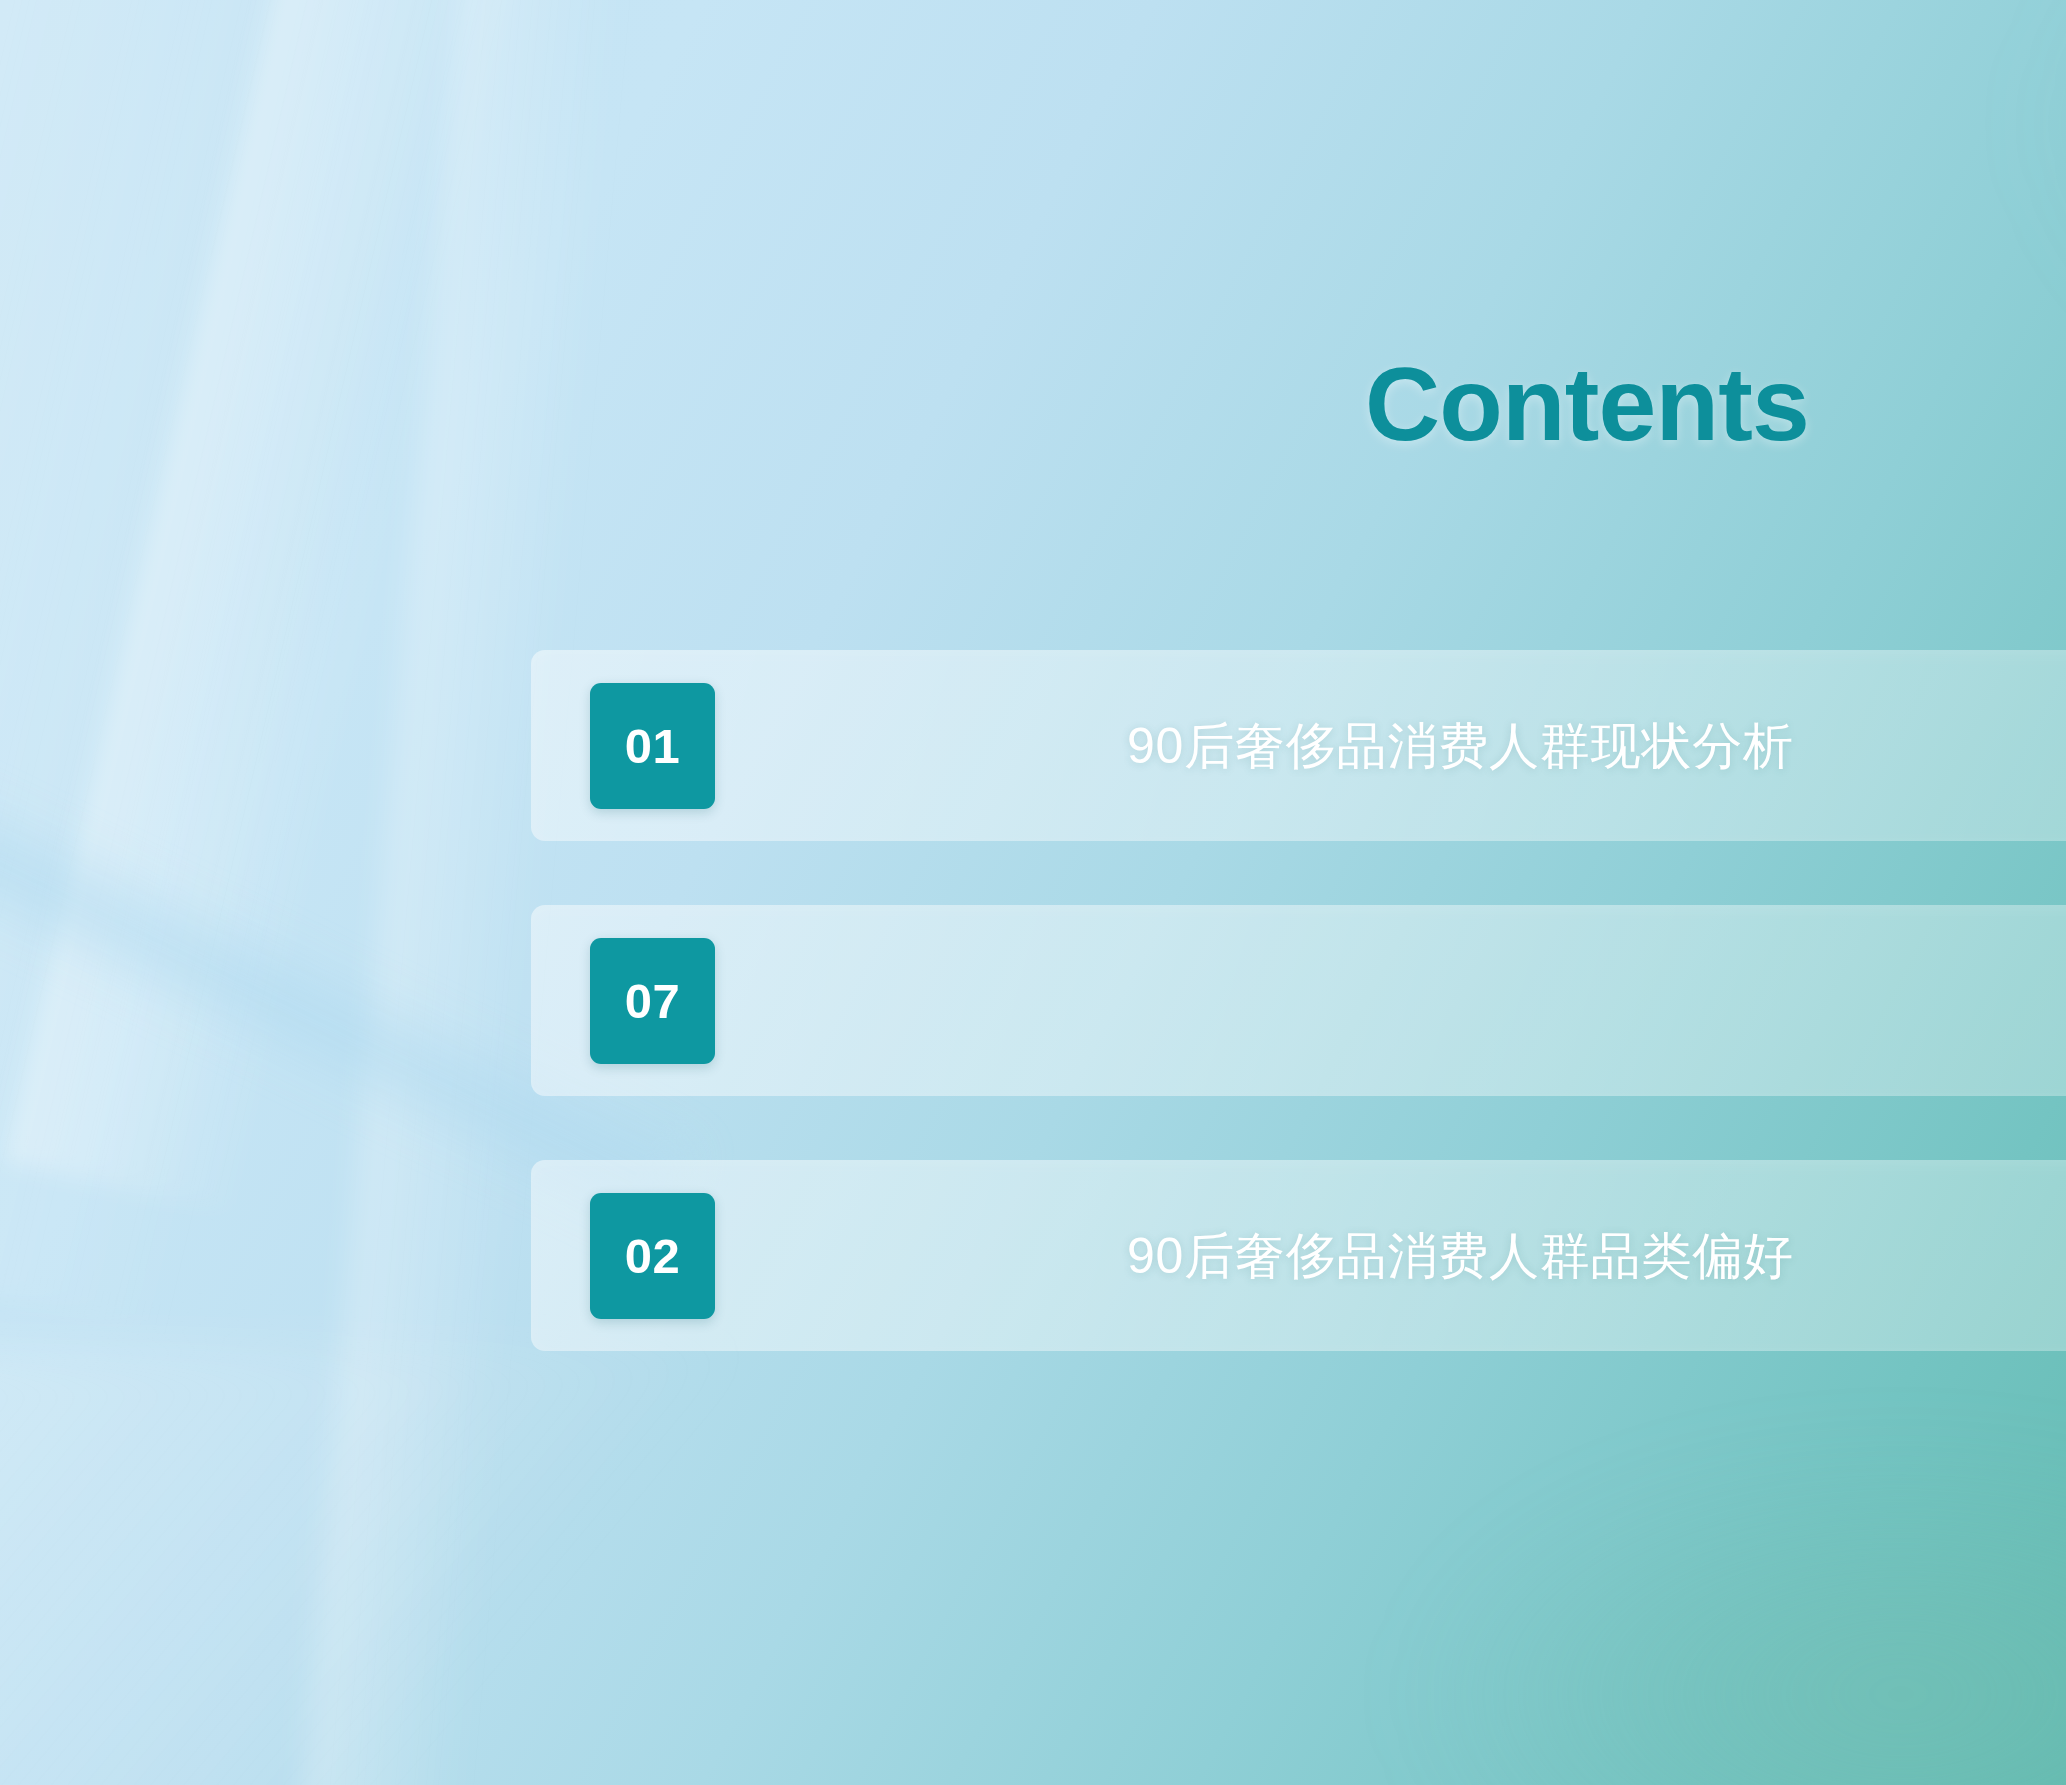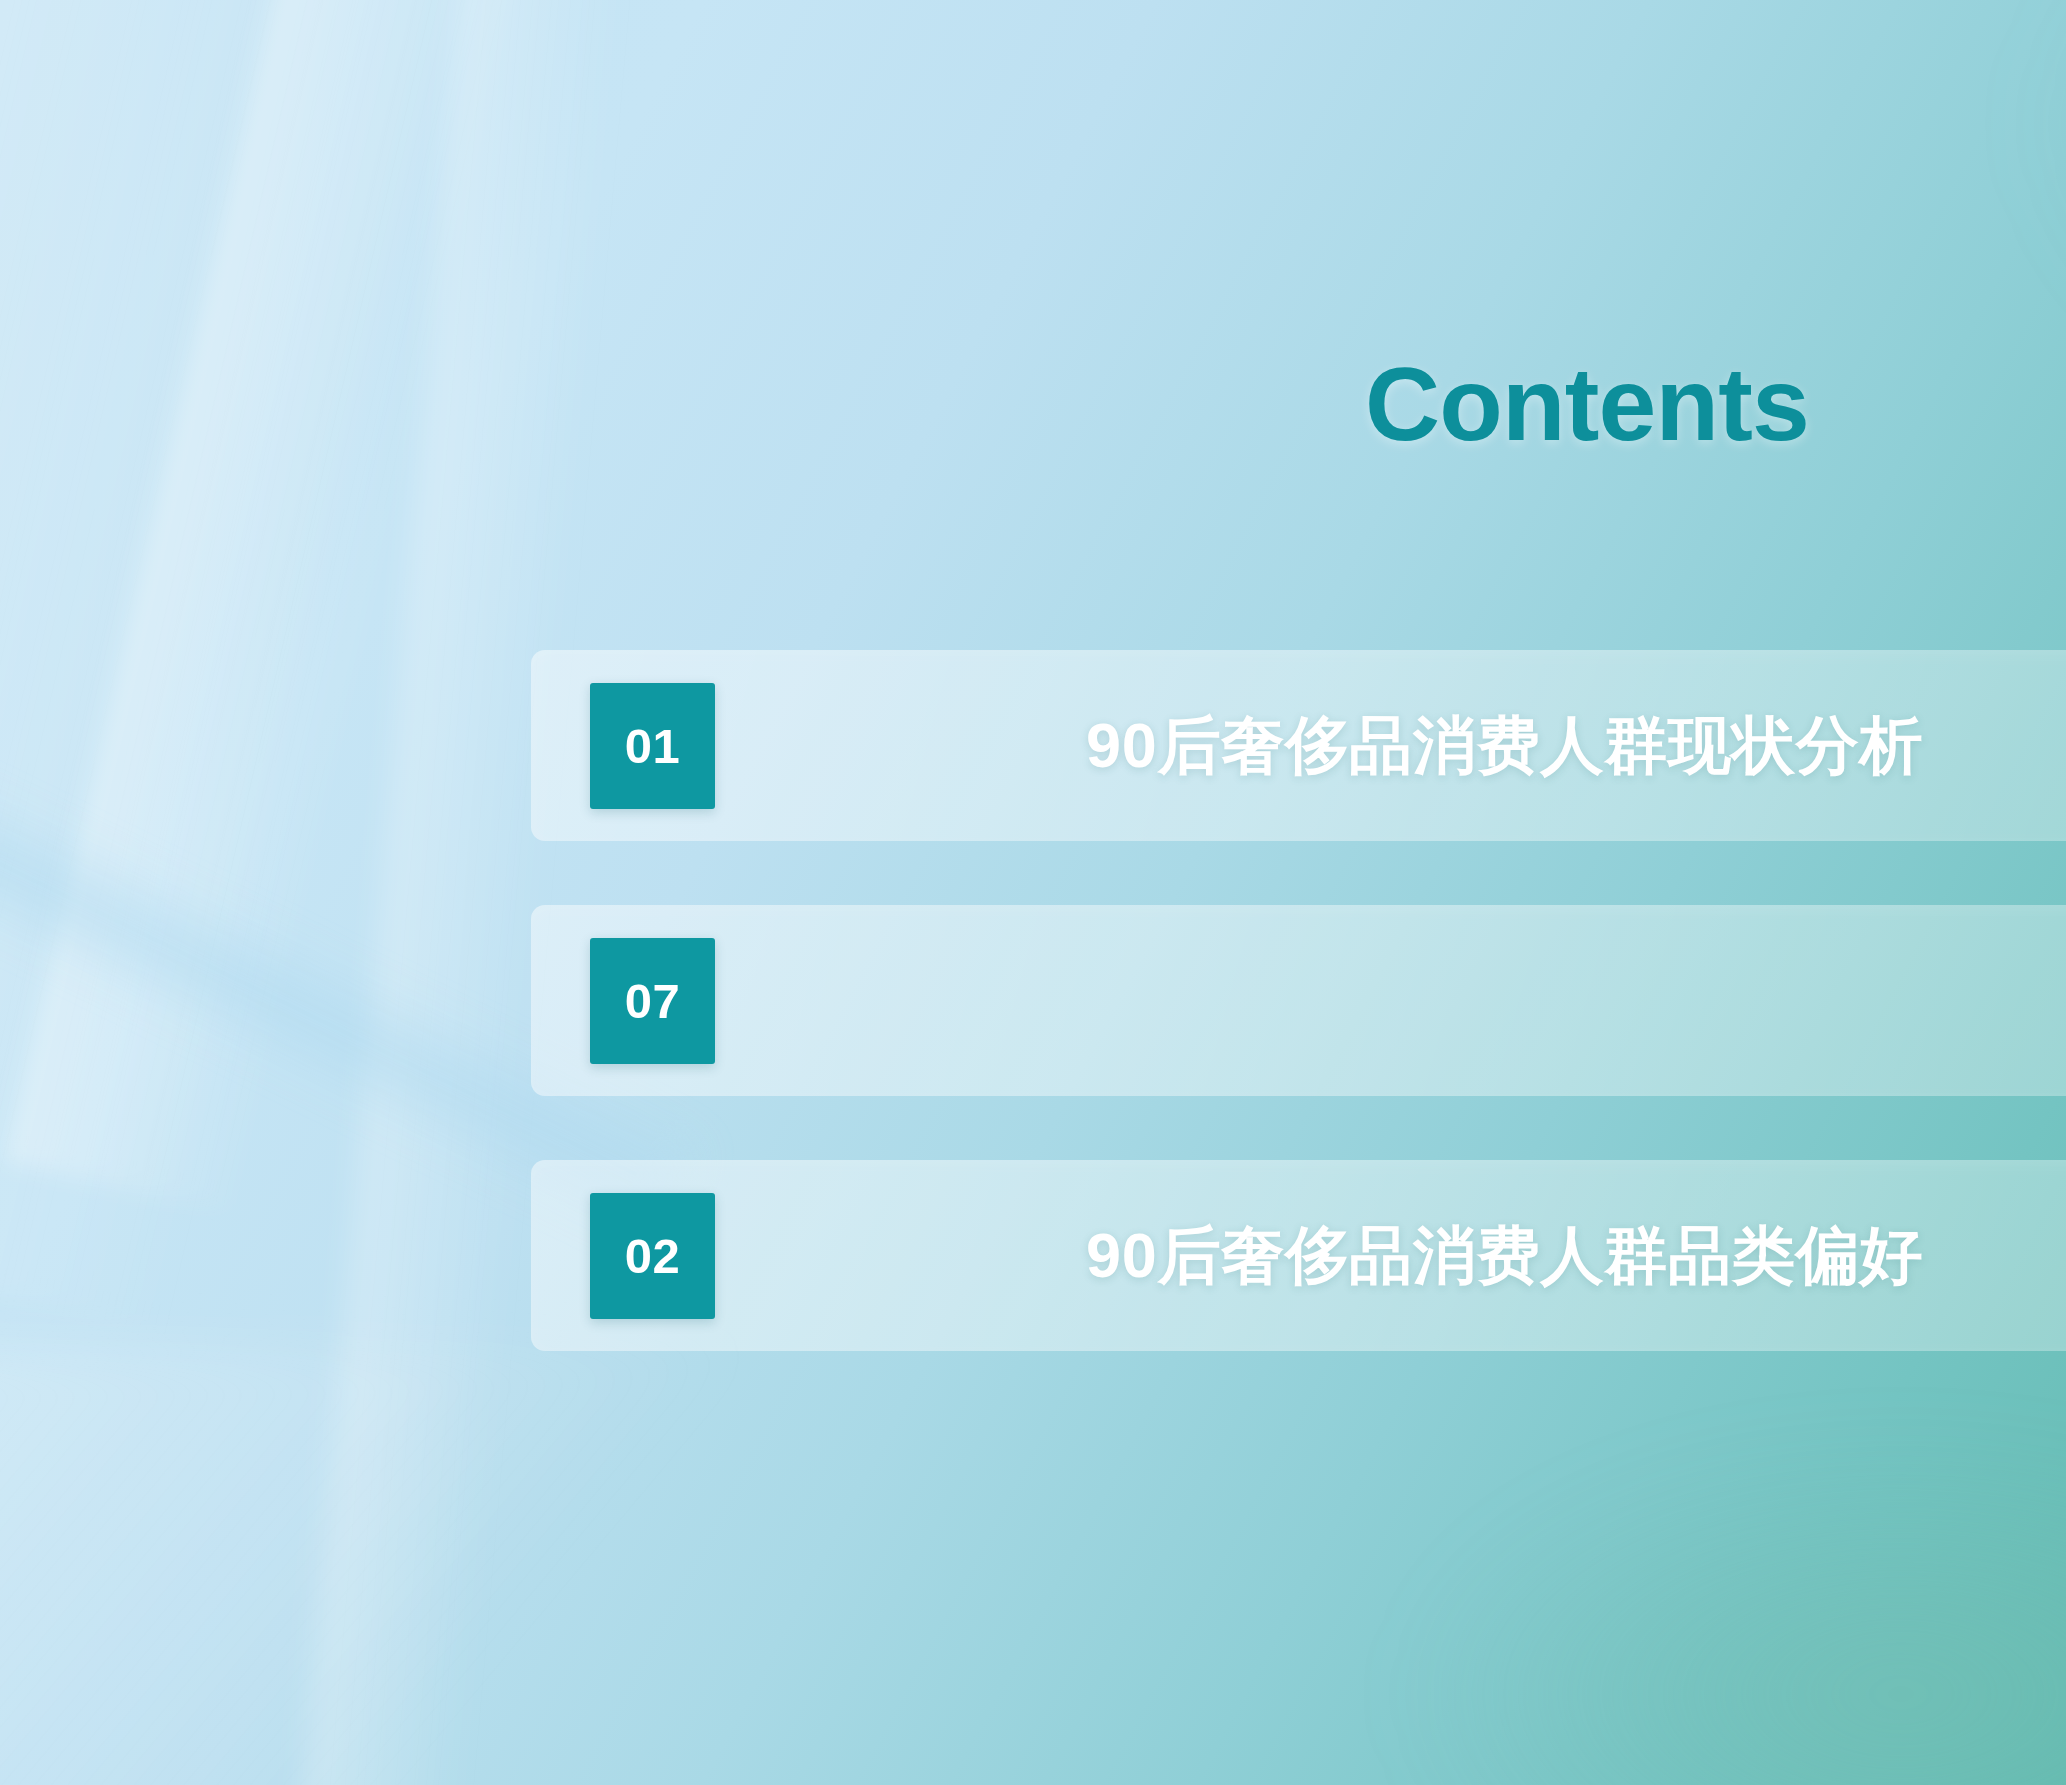--- a/index.html
+++ b/index.html
@@ -82,32 +82,32 @@
        rgba(255,255,255,.44) 0%,
        rgba(255,255,255,.38) 38%,
        rgba(255,255,255,.30) 70%,
        rgba(255,255,255,.26) 100%);
     box-shadow:0 4.1px 16.5px rgba(255,255,255,.12) inset;
     display:flex;align-items:center;
   }
   .row:last-child{margin-bottom:0;}
   .badge{
     position:absolute;left:59px;top:33px;
-    width:125px;height:126px;border-radius:3px;
+    width:125px;height:126px;border-radius:11px;
     background:#0e98a1;
     color:#ffffff;
     font-size:49px;font-weight:bold;letter-spacing:0.4px;
     display:flex;align-items:center;justify-content:center;
     box-shadow:0 3.3px 10.7px rgba(8,90,98,.18);
   }
   .row-label{
-    position:absolute;left:555px;top:50%;
+    position:absolute;left:596px;top:50%;
     transform:translateY(-50%);
     color:#ffffff;
-    font-size:63px;font-weight:bold;letter-spacing:0.8px;
+    font-size:50px;font-weight:normal;letter-spacing:0.8px;
     white-space:nowrap;
     text-shadow:0 1.7px 9px rgba(40,110,110,.18);
   }
 </style>
 </head>
 <body>
 
 <div id="slide">
 
   <div class="streak" id="streak-a"></div>

